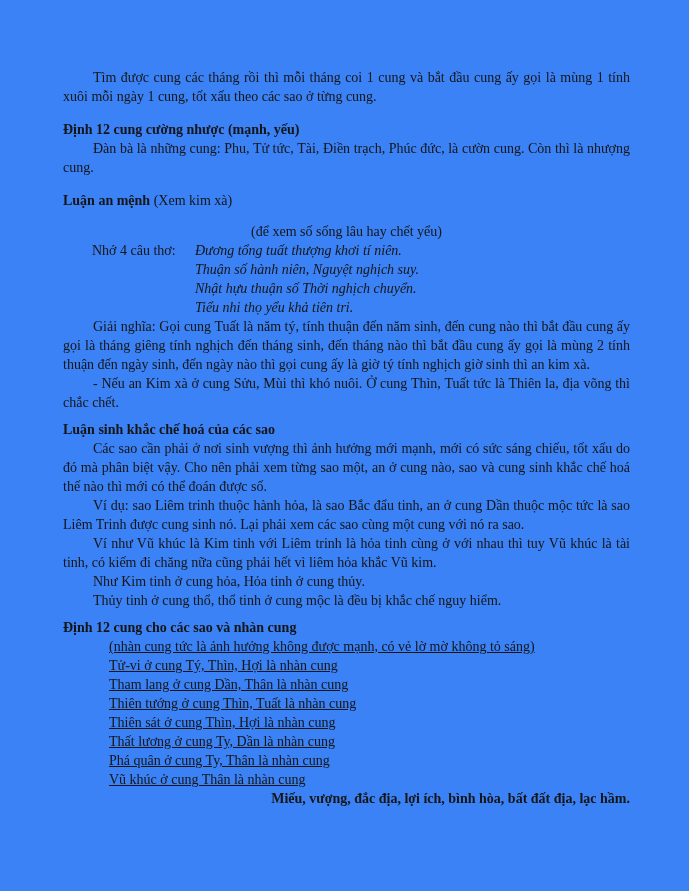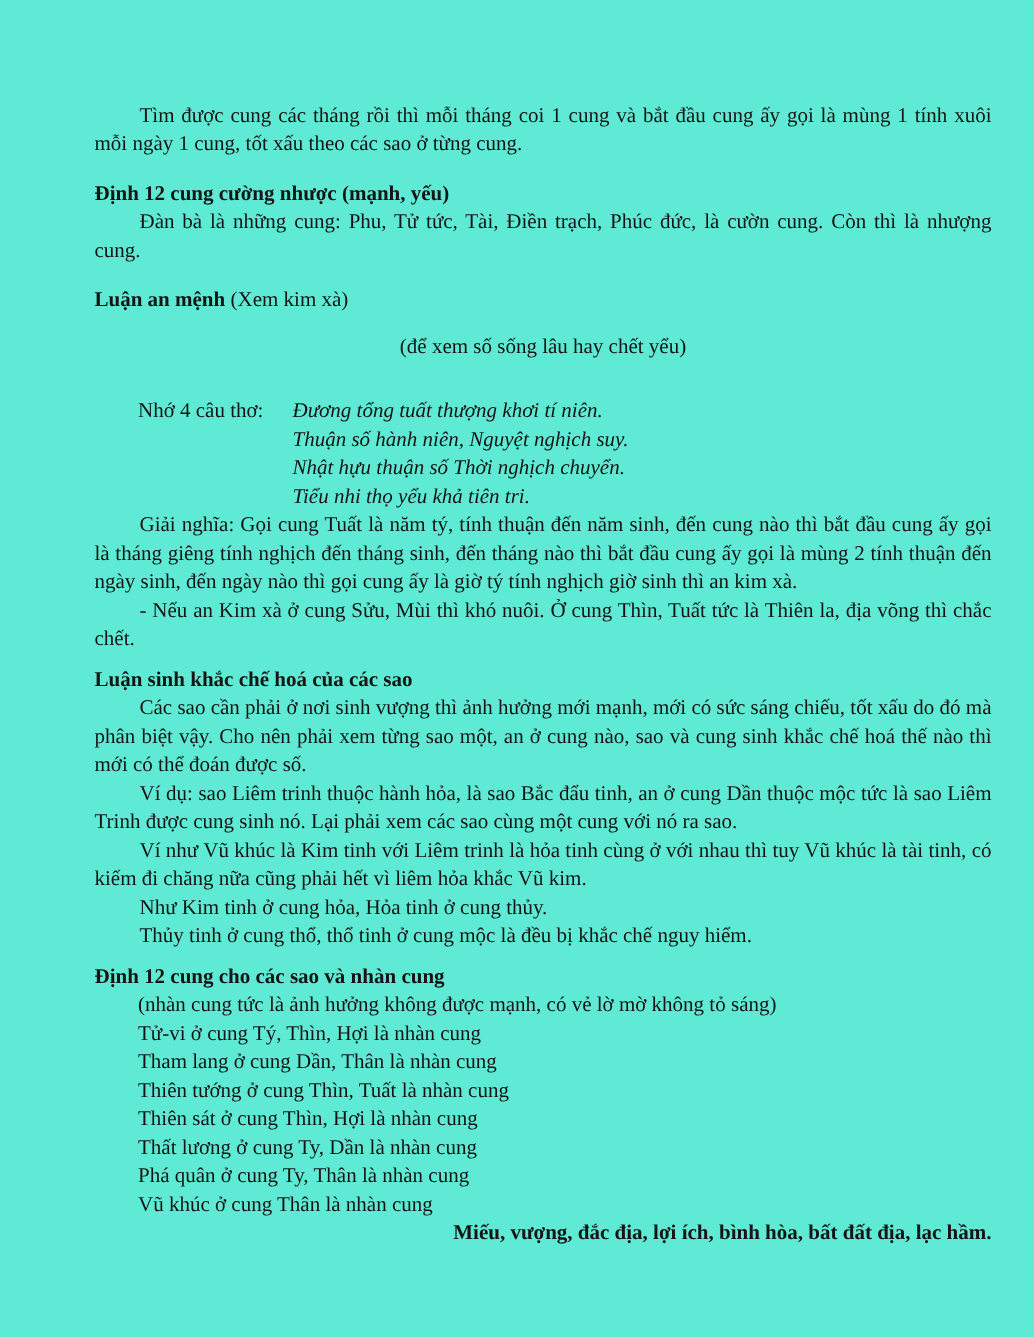--- a/index.html
+++ b/index.html
@@ -5,53 +5,53 @@
   html, body {
     margin: 0;
     padding: 0;
     background: #e8e8e8;
   }
   .page {
     position: relative;
     width: 689px;
     height: 891px;
     margin: 0 auto;
-    background: #5eead4;
+    background: #3b82f6;
     color: #151515;
     font-family: "Liberation Serif", "DejaVu Serif", serif;
     font-size: 14px;
     line-height: 19px;
     box-sizing: border-box;
-    padding: 68px 28px 0 63px;
+    padding: 68px 59px 0 63px;
     overflow: hidden;
   }
   p { margin: 0; }
   .para {
     text-align: justify;
     text-indent: 30px;
   }
   .heading {
     font-weight: bold;
     margin-top: 14px;
   }
   .heading-sm-gap { margin-top: 8px; }
   .heading .normal { font-weight: normal; }
   .center-line { text-align: center; margin-top: 12px; }
-  .poem-block { position: relative; margin-top: 24px; }
+  .poem-block { position: relative; }
   .poem-label {
     position: absolute;
     left: 29px;
     top: 0;
   }
   .poem-line {
     margin-left: 132px;
     font-style: italic;
   }
   .lead-bold { font-weight: normal; }
-  .indent-line { margin-left: 29px; }
+  .indent-line { margin-left: 46px; text-decoration: underline; }
   .footer-line {
     text-align: right;
     font-weight: bold;
   }
 </style>
 </head>
 <body>
 
 <div class="page">
 

